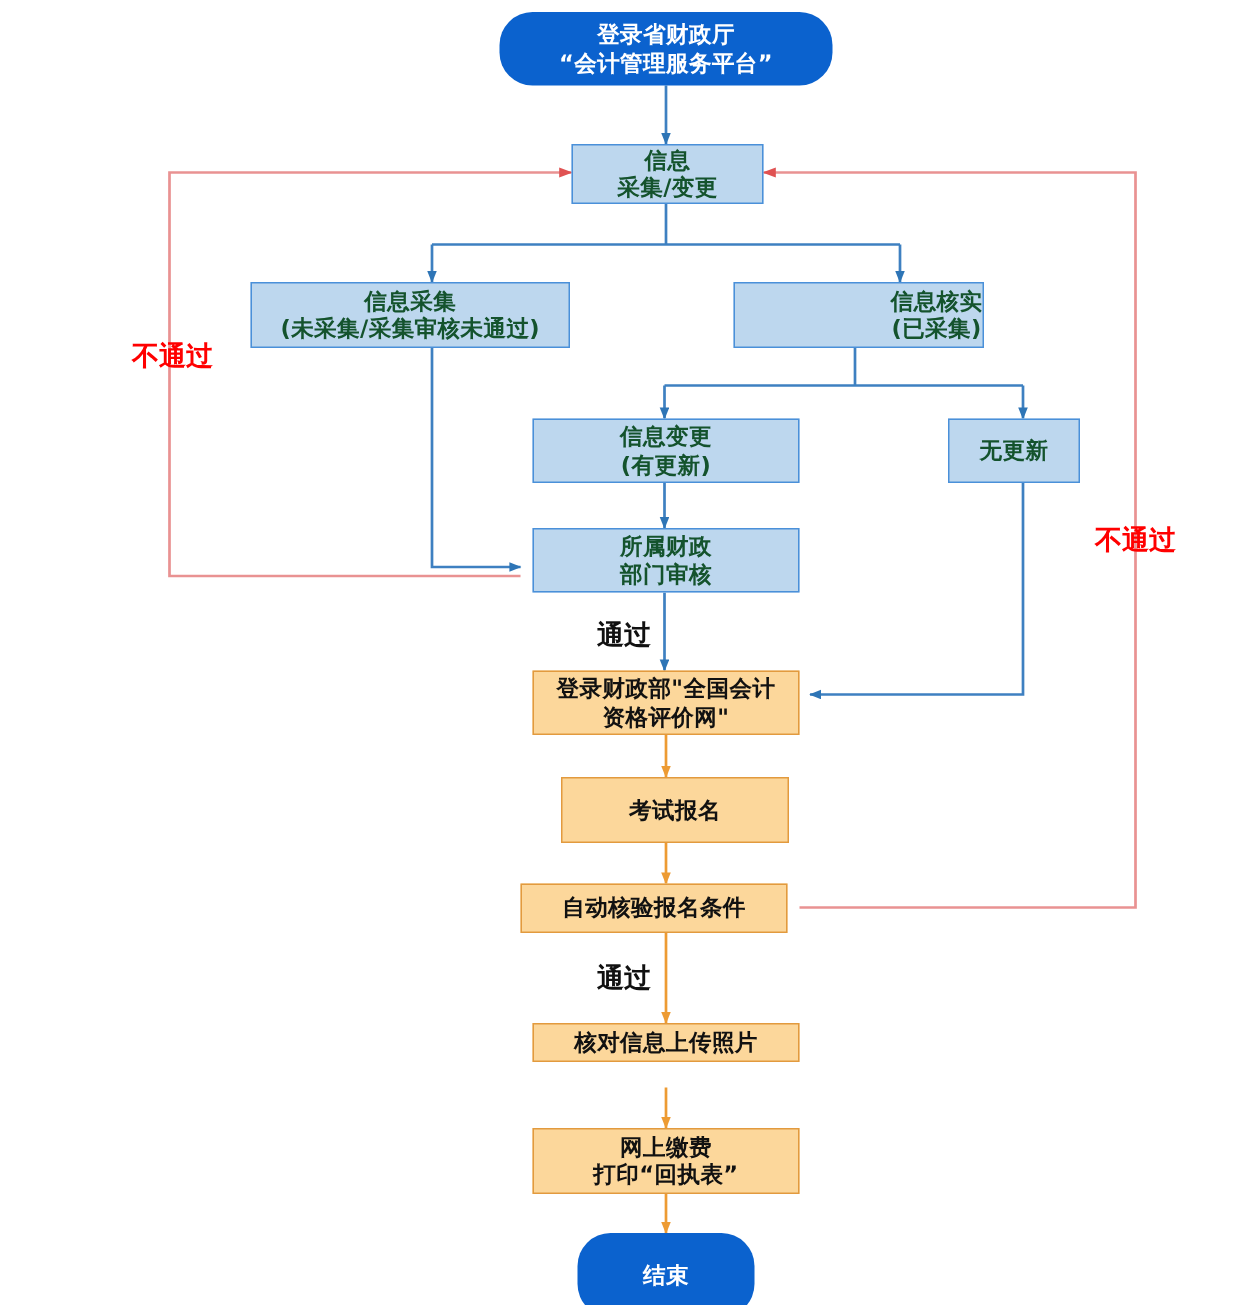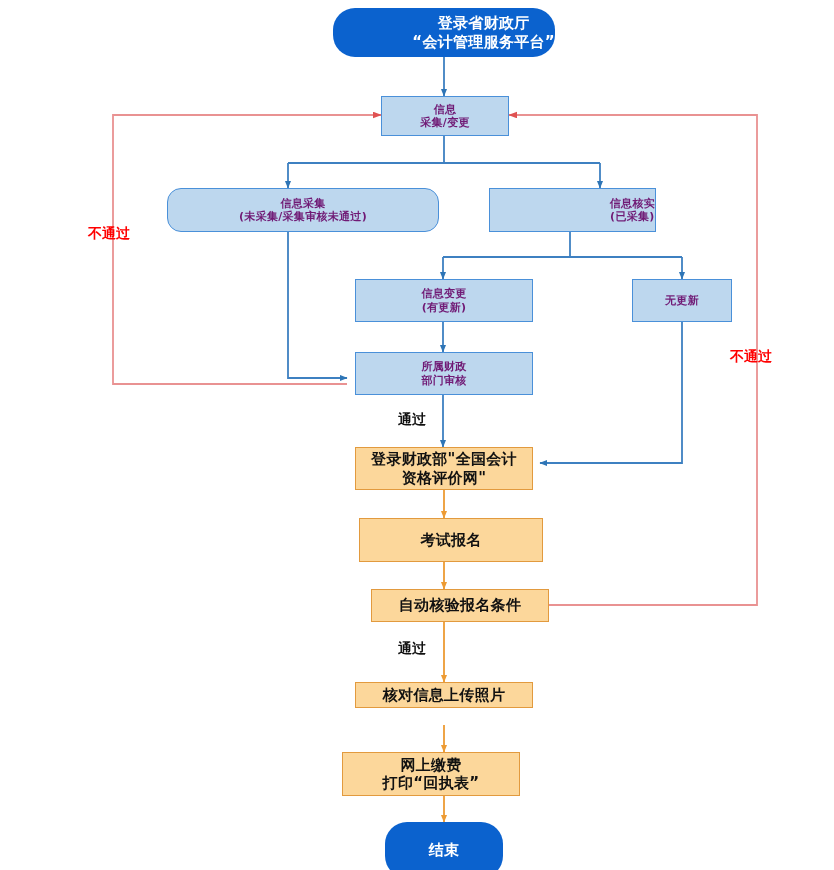--- a/index.html
+++ b/index.html
@@ -41,32 +41,32 @@
   }
   .node.terminal {
     background: #0B62CE;
     color: #ffffff;
     border-radius: 22px;
     font-size: 15px;
   }
   .node.process-blue {
     background: #BDD7EE;
     border: 1.4px solid #4A90D9;
-    color: #701a75;
-    font-size: 11px;
+    color: #14532d;
+    font-size: 15px;
   }
   .node.process-orange {
     background: #FCD79B;
     border: 1.4px solid #E29A3E;
     color: #111111;
     font-size: 15px;
   }
   .edge-label {
     position: absolute;
-    font-size: 14px;
+    font-size: 18px;
     font-weight: bold;
     color: #111111;
     white-space: nowrap;
   }
   .edge-label.reject {
     color: #FF0000;
   }
 </style>
 </head>
 <body>
@@ -110,72 +110,72 @@
     <path d="M444,562 L444,589" fill="none" stroke="#ED9B33" stroke-width="1.8" marker-end="url(#arrow-orange)"></path>
     <path d="M444,622 L444,682" fill="none" stroke="#ED9B33" stroke-width="1.8" marker-end="url(#arrow-orange)"></path>
     <path d="M444,725 L444,752" fill="none" stroke="#ED9B33" stroke-width="1.8" marker-end="url(#arrow-orange)"></path>
     <path d="M444,796 L444,822" fill="none" stroke="#ED9B33" stroke-width="1.8" marker-end="url(#arrow-orange)"></path>
 
     <path d="M347,384 L113,384 L113,115 L381,115" fill="none" stroke="#E99292" stroke-width="1.8" marker-end="url(#arrow-red)"></path>
 
     <path d="M533,605 L757,605 L757,115 L509,115" fill="none" stroke="#E99292" stroke-width="1.8" marker-end="url(#arrow-red)"></path>
   </svg>
 
-  <div class="node terminal" style="left:333px; top:8px; width:222px; height:49px;justify-content:flex-end;">
+  <div class="node terminal" style="left:333px; top:8px; width:222px; height:49px;">
     <span>登录省财政厅
 “会计管理服务平台”</span>
   </div>
 
   <div class="node process-blue" style="left:381px; top:96px; width:128px; height:40px;">
     <span>信息
 采集/变更</span>
   </div>
 
-  <div class="node process-blue" style="left:167px; top:188px; width:272px; height:44px;border-radius:14px;">
+  <div class="node process-blue" style="left:167px; top:188px; width:213px; height:44px;">
     <span>信息采集
 (未采集/采集审核未通过)</span>
   </div>
 
   <div class="node process-blue" style="left:489px; top:188px; width:167px; height:44px;justify-content:flex-end;">
     <span>信息核实
 (已采集)</span>
   </div>
 
   <div class="node process-blue" style="left:355px; top:279px; width:178px; height:43px;">
     <span>信息变更
 (有更新)</span>
   </div>
 
-  <div class="node process-blue" style="left:632px; top:279px; width:100px; height:43px;">
+  <div class="node process-blue" style="left:632px; top:279px; width:88px; height:43px;">
     <span>无更新</span>
   </div>
 
   <div class="node process-blue" style="left:355px; top:352px; width:178px; height:43px;">
     <span>所属财政
 部门审核</span>
   </div>
 
   <div class="node process-orange" style="left:355px; top:447px; width:178px; height:43px;">
     <span>登录财政部"全国会计
 资格评价网"</span>
   </div>
 
-  <div class="node process-orange" style="left:359px; top:518px; width:184px; height:44px;">
+  <div class="node process-orange" style="left:374px; top:518px; width:152px; height:44px;">
     <span>考试报名</span>
   </div>
 
-  <div class="node process-orange" style="left:371px; top:589px; width:178px; height:33px;">
+  <div class="node process-orange" style="left:347px; top:589px; width:178px; height:33px;">
     <span>自动核验报名条件</span>
   </div>
 
   <div class="node process-orange" style="left:355px; top:682px; width:178px; height:26px;">
     <span>核对信息上传照片</span>
   </div>
 
-  <div class="node process-orange" style="left:342px; top:752px; width:178px; height:44px;">
+  <div class="node process-orange" style="left:355px; top:752px; width:178px; height:44px;">
     <span>网上缴费
 打印“回执表”</span>
   </div>
 
   <div class="node terminal" style="left:385px; top:822px; width:118px; height:56px;">
     <span>结束</span>
   </div>
 
   <div class="edge-label" style="left:398px; top:411px;">通过</div>
 

